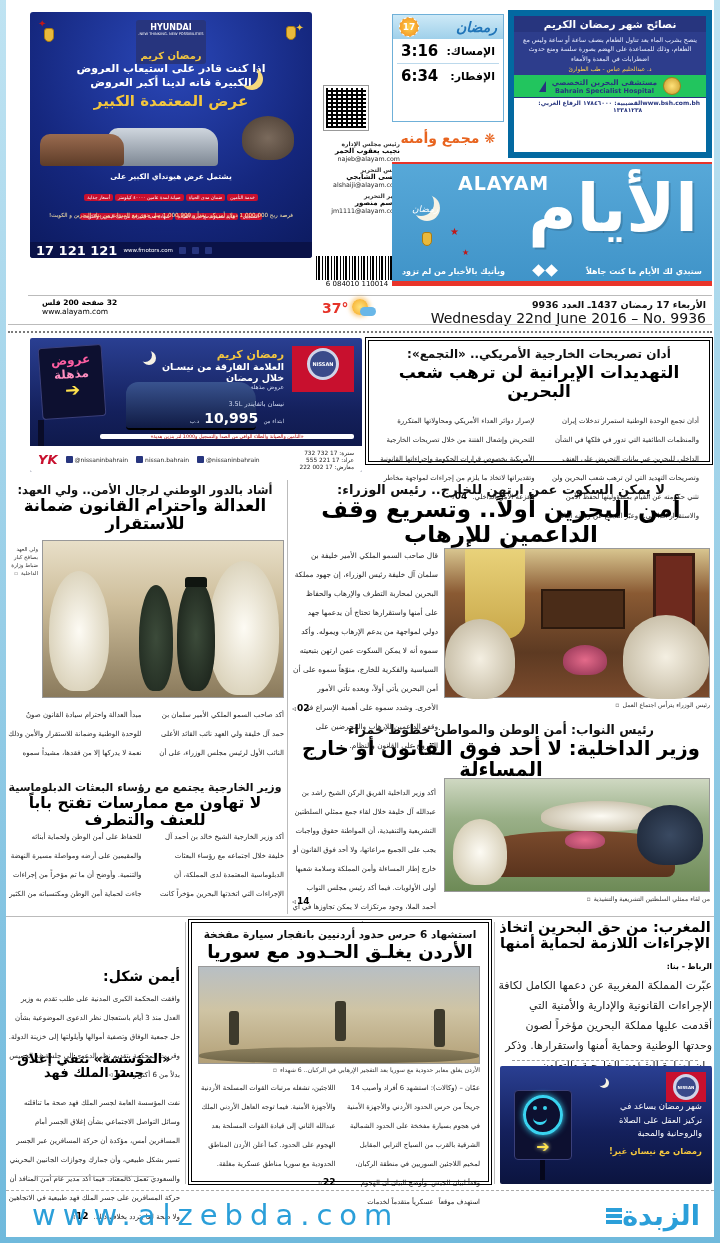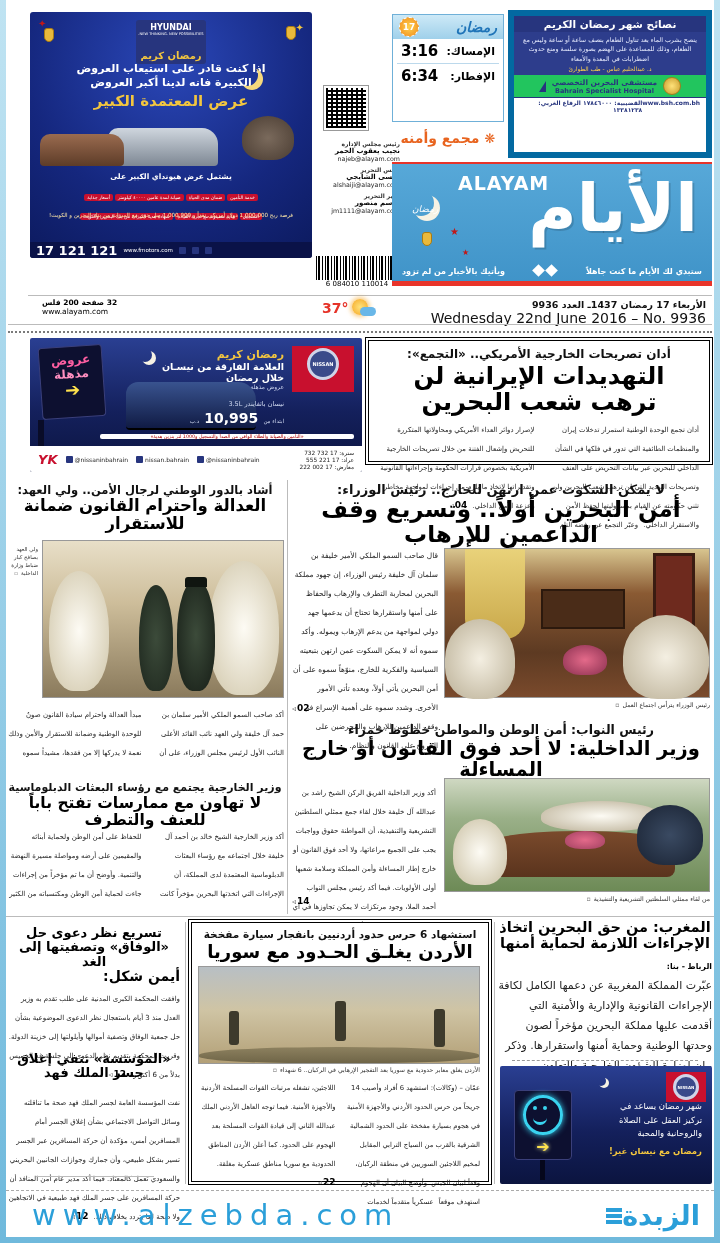--- a/index.html
+++ b/index.html
@@ -276,21 +276,21 @@
       <span style="margin-left:auto;text-align:right;">
         <span class="phline"><span>سترة:</span> <span class="ltr">17 732 732</span></span><br>
         <span class="phline"><span>عراد:</span> <span class="ltr">17 221 555</span></span><br>
         <span class="phline"><span>معارض:</span> <span class="ltr">17 002 222</span></span>
       </span>
     </div>
   </div>
 
   <div class="abs boxed rtl" style="left:362px;top:340px;width:342px;height:122px;padding:6px 10px;">
     <div class="kicker c" style="font-size:12px;">أدان تصريحات الخارجية الأمريكي.. «التجمع»:</div>
-    <div class="headline c" style="font-size:24px;margin:2px 0 1px;text-align:center;">التهديدات الإيرانية لن ترهب شعب البحرين</div>
+    <div class="headline c" style="font-size:17px;margin:2px 0 8px;text-align:center;">التهديدات الإيرانية لن ترهب شعب البحرين</div>
     <div class="cols2">
       <span class="bodytxt" style="font-size:6.9px;">أدان تجمع الوحدة الوطنية استمرار تدخلات إيران والمنظمات الطائفية التي تدور في فلكها في الشأن الداخلي للبحرين عبر بيانات التحريض على العنف وتصريحات التهديد التي لن ترهب شعب البحرين ولن تثني حكومته عن القيام بمسؤوليتها لحفظ الأمن والاستقرار الداخلي.</span>
       <span class="bodytxt" style="font-size:6.9px;">وعبّر التجمع عن رفضه التام لإصرار دوائر العداء الأمريكي ومحاولاتها المتكررة للتحريض وإشعال الفتنة من خلال تصريحات الخارجية الأمريكية بخصوص قرارات الحكومة وإجراءاتها القانونية وتقديراتها لاتخاذ ما يلزم من إجراءات لمواجهة مخاطر زعزعة الأمن الداخلي.</span>
       <span class="pref">04</span>
     </div>
   </div>
 
   <div class="abs vhair" style="left:281px;top:480px;height:434px;"></div>
 
   <div class="abs rtl kicker c" style="left:286px;top:482px;width:418px;font-size:13px;">لا يمكن السكوت عمن ارتهن للخارج.. رئيس الوزراء:</div>
@@ -347,21 +347,20 @@
     <div class="abs blob" style="right:6px;top:26px;width:66px;height:60px;background:radial-gradient(#3a4a62,#192232);"></div>
     <div class="abs blob" style="left:120px;top:52px;width:40px;height:18px;background:radial-gradient(#e46a8a,#a04060);"></div>
   </div>
   <div class="abs cap" style="left:438px;top:895px;width:266px;">من لقاء ممثلي السلطتين التشريعية والتنفيذية</div>
 
   <div class="abs hair" style="left:0;right:0;top:916px;"></div>
 
   <div class="abs vhair" style="left:179px;top:922px;height:262px;"></div>
   <div class="abs vhair" style="left:488px;top:922px;height:262px;"></div>
 
-  <div class="abs rtl headline c" style="left:2px;top:926px;width:172px;font-size:13px;">تسريع نظر دعوى حل «الوفاق» وتصفيتها إلى الغد</div>
   <div class="abs rtl b" style="left:2px;top:968px;width:172px;font-size:14px;">أيمن شكل:</div>
   <div class="abs rtl" style="left:2px;top:986px;width:172px;">
     <span class="bodytxt" style="font-size:7px;">وافقت المحكمة الكبرى المدنية على طلب تقدم به وزير العدل منذ 3 أيام باستعجال نظر الدعوى الموضوعية بشأن حل جمعية الوفاق وتصفية أموالها وأيلولتها إلى خزينة الدولة. وقررت المحكمة بتقديم نظر الدعوى إلى جلسة غدٍ الخميس بدلاً من 6 أكتوبر.</span>
     <span class="pref">12</span>
   </div>
   <div class="abs rtl headline c" style="left:2px;top:1052px;width:172px;font-size:13px;">«المؤسسة» تنفي إغلاق جسر الملك فهد</div>
   <div class="abs rtl" style="left:2px;top:1090px;width:172px;">
     <span class="bodytxt" style="font-size:7px;">نفت المؤسسة العامة لجسر الملك فهد صحة ما تناقلته وسائل التواصل الاجتماعي بشأن إغلاق الجسر أمام المسافرين أمس، مؤكدة أن حركة المسافرين عبر الجسر تسير بشكل طبيعي، وأن جمارك وجوازات الجانبين البحريني والسعودي تعمل كالمعتاد. فيما أكد مدير عام أمن المنافذ أن حركة المسافرين على جسر الملك فهد طبيعية في الاتجاهين ولا صحة لما يتردد بخلاف ذلك.</span>
     <span class="pref">12</span>
   </div>

